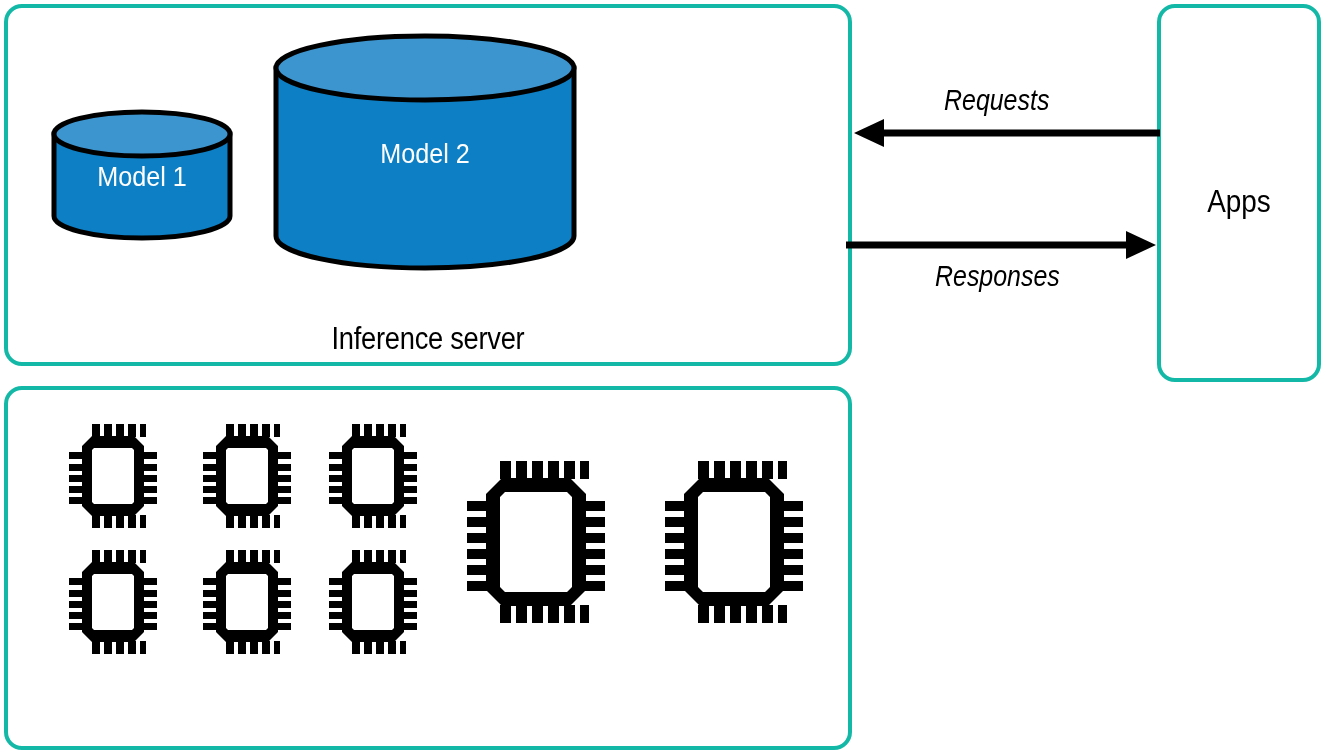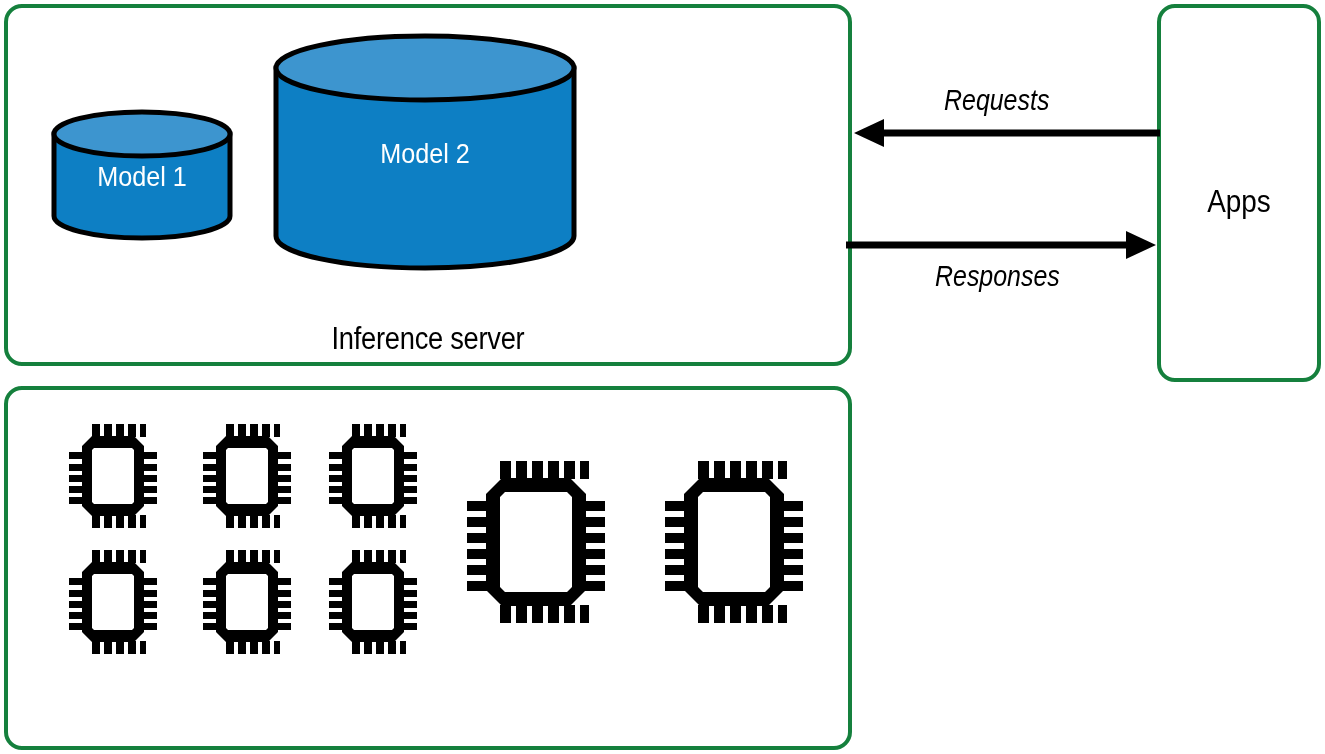--- a/index.html
+++ b/index.html
@@ -11,21 +11,21 @@
     position:relative;
     width:1325px;
     height:754px;
     background:#ffffff;
     overflow:hidden;
   }
   .panel{
     position:absolute;
     box-sizing:border-box;
     background:#ffffff;
-    border:4px solid #15803d;
+    border:4px solid #14b8a6;
     border-radius:18px;
   }
   #inference-panel{ left:4px;  top:4px;   width:848px; height:362px; }
   #hardware-panel{  left:4px;  top:386px; width:848px; height:364px; }
   #apps-panel{      left:1157px; top:4px; width:164px; height:378px; }
 
   .panel-label{
     position:absolute;
     width:100%;
     text-align:center;

